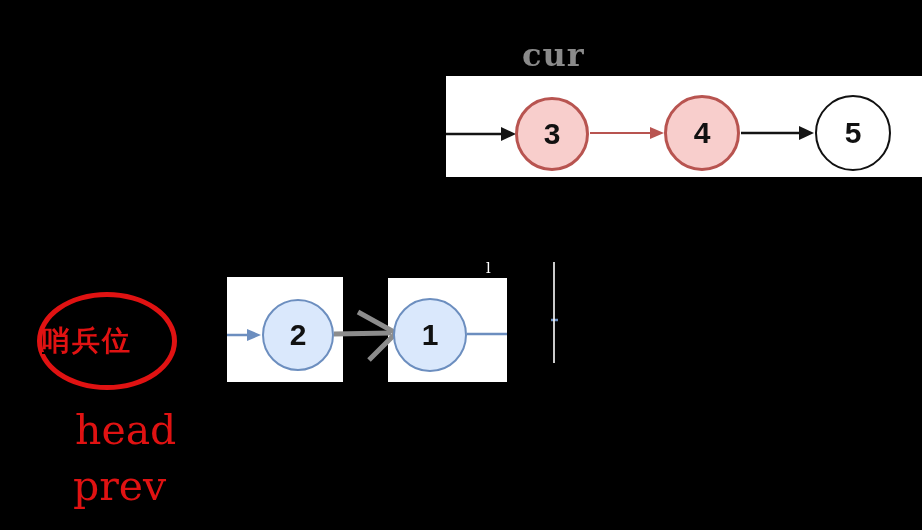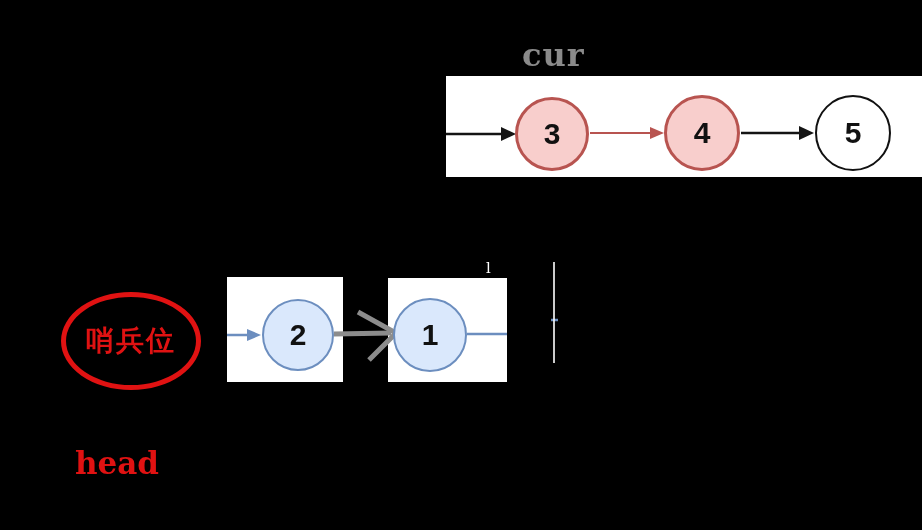--- a/index.html
+++ b/index.html
@@ -42,42 +42,41 @@
 
   #cur-label{
     position:absolute;left:522px;top:36px;
     color:var(--label_gray);
     font-family:"DejaVu Serif", serif;
     font-size:32px;font-weight:600;letter-spacing:1px;
     z-index:5;
   }
 
   #sentinel-ellipse{
-    position:absolute;left:61px;top:292px;width:140px;height:98px;
+    position:absolute;left:37px;top:292px;width:140px;height:98px;
     box-sizing:border-box;
     border:5px solid var(--label_red);
     border-radius:50%;
-    display:flex;align-items:center;justify-content:center;
+    display:flex;align-items:center;
     z-index:4;
     text-decoration:underline;
   }
   #sentinel-label{
     color:var(--label_red);
     font-family:"DejaVu Serif", serif;
     font-size:28px;font-weight:bold;letter-spacing:2px;
     white-space:nowrap;
   }
 
   .red-word{
     position:absolute;
     color:var(--label_red);
     font-family:"DejaVu Serif", serif;
-    font-size:31px;font-weight:700;
+    font-size:41px;font-weight:400;
     z-index:5;
-    margin-top:39px;
   }
   #head-label{left:75px;top:406px;}
   #prev-label{left:73px;top:462px;}
 
   #stray-tick{
     position:absolute;left:486px;top:261px;
     color:var(--tick_white);
     font-family:"DejaVu Serif", serif;
     font-size:15px;line-height:1;
     z-index:5;
@@ -142,14 +141,15 @@
   <div id="sentinel-ellipse">
     <span id="sentinel-label">哨兵位</span>
   </div>
 
   <div class="node blue" id="node-2">2</div>
   <div class="node blue" id="node-1">1</div>
 
   <div id="stray-tick">l</div>
 
   <div class="red-word" id="head-label">head</div>
+  <div class="red-word" id="prev-label">prev</div>
 
 </div>
 
 </body></html>

